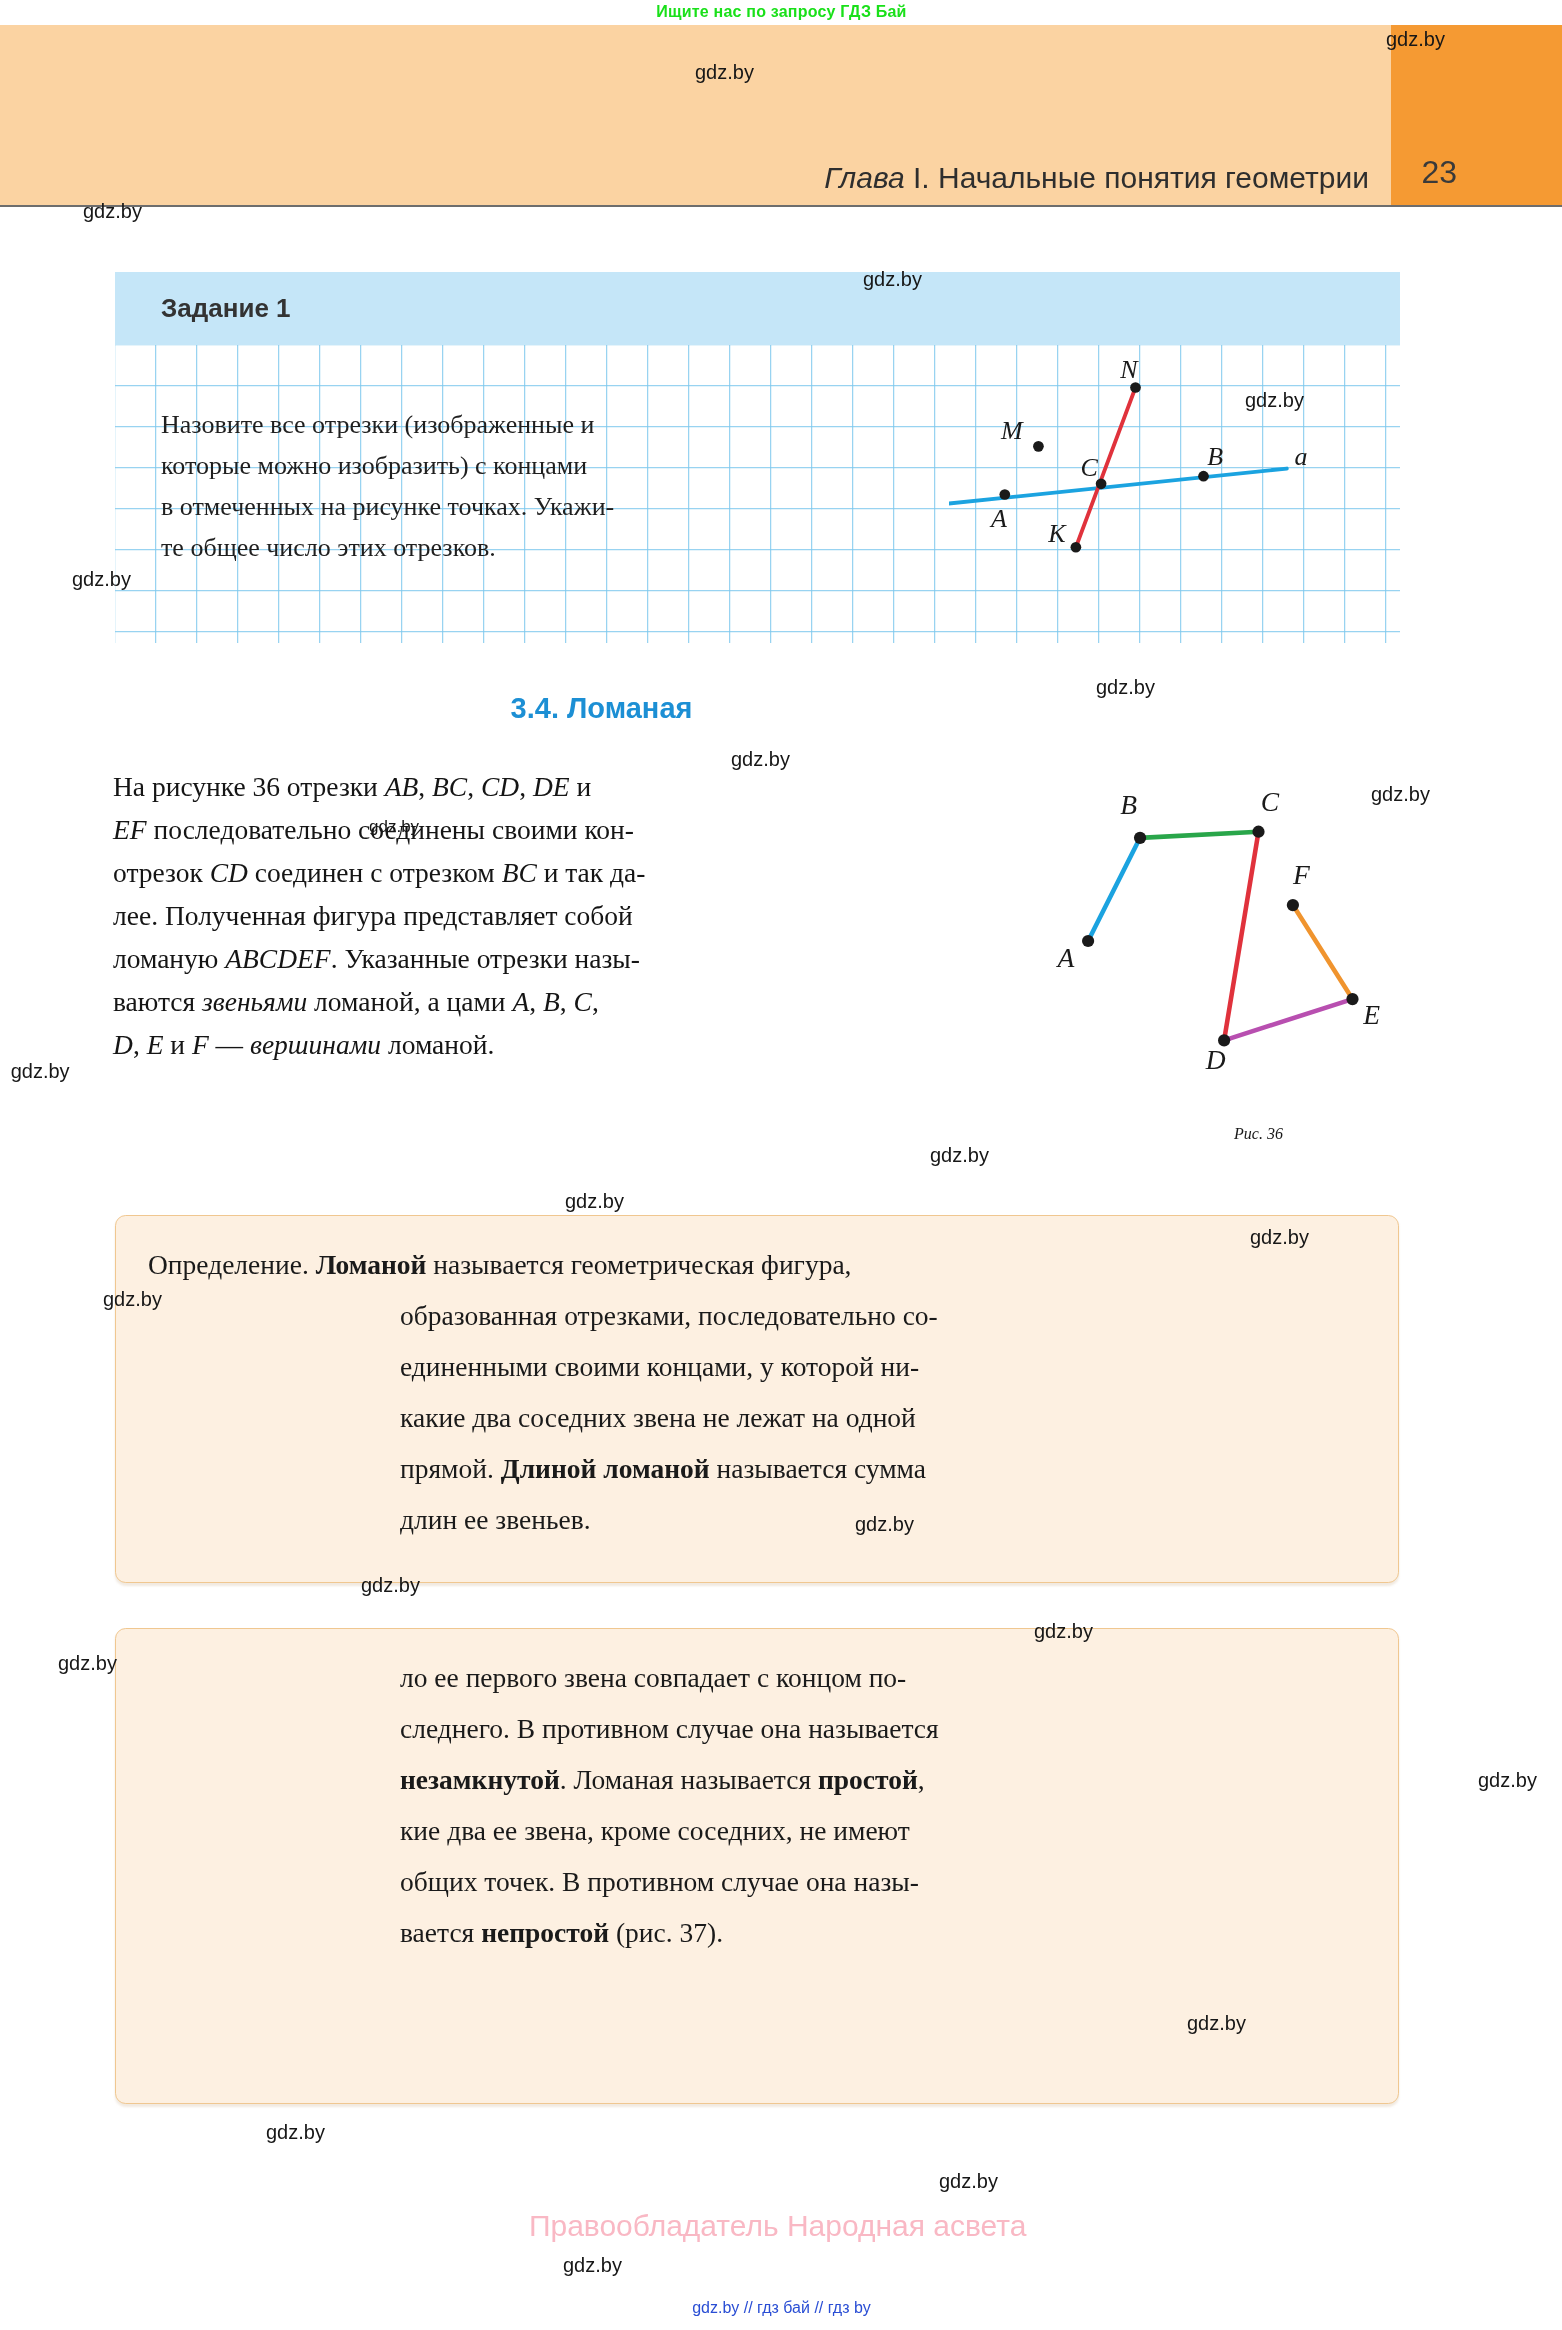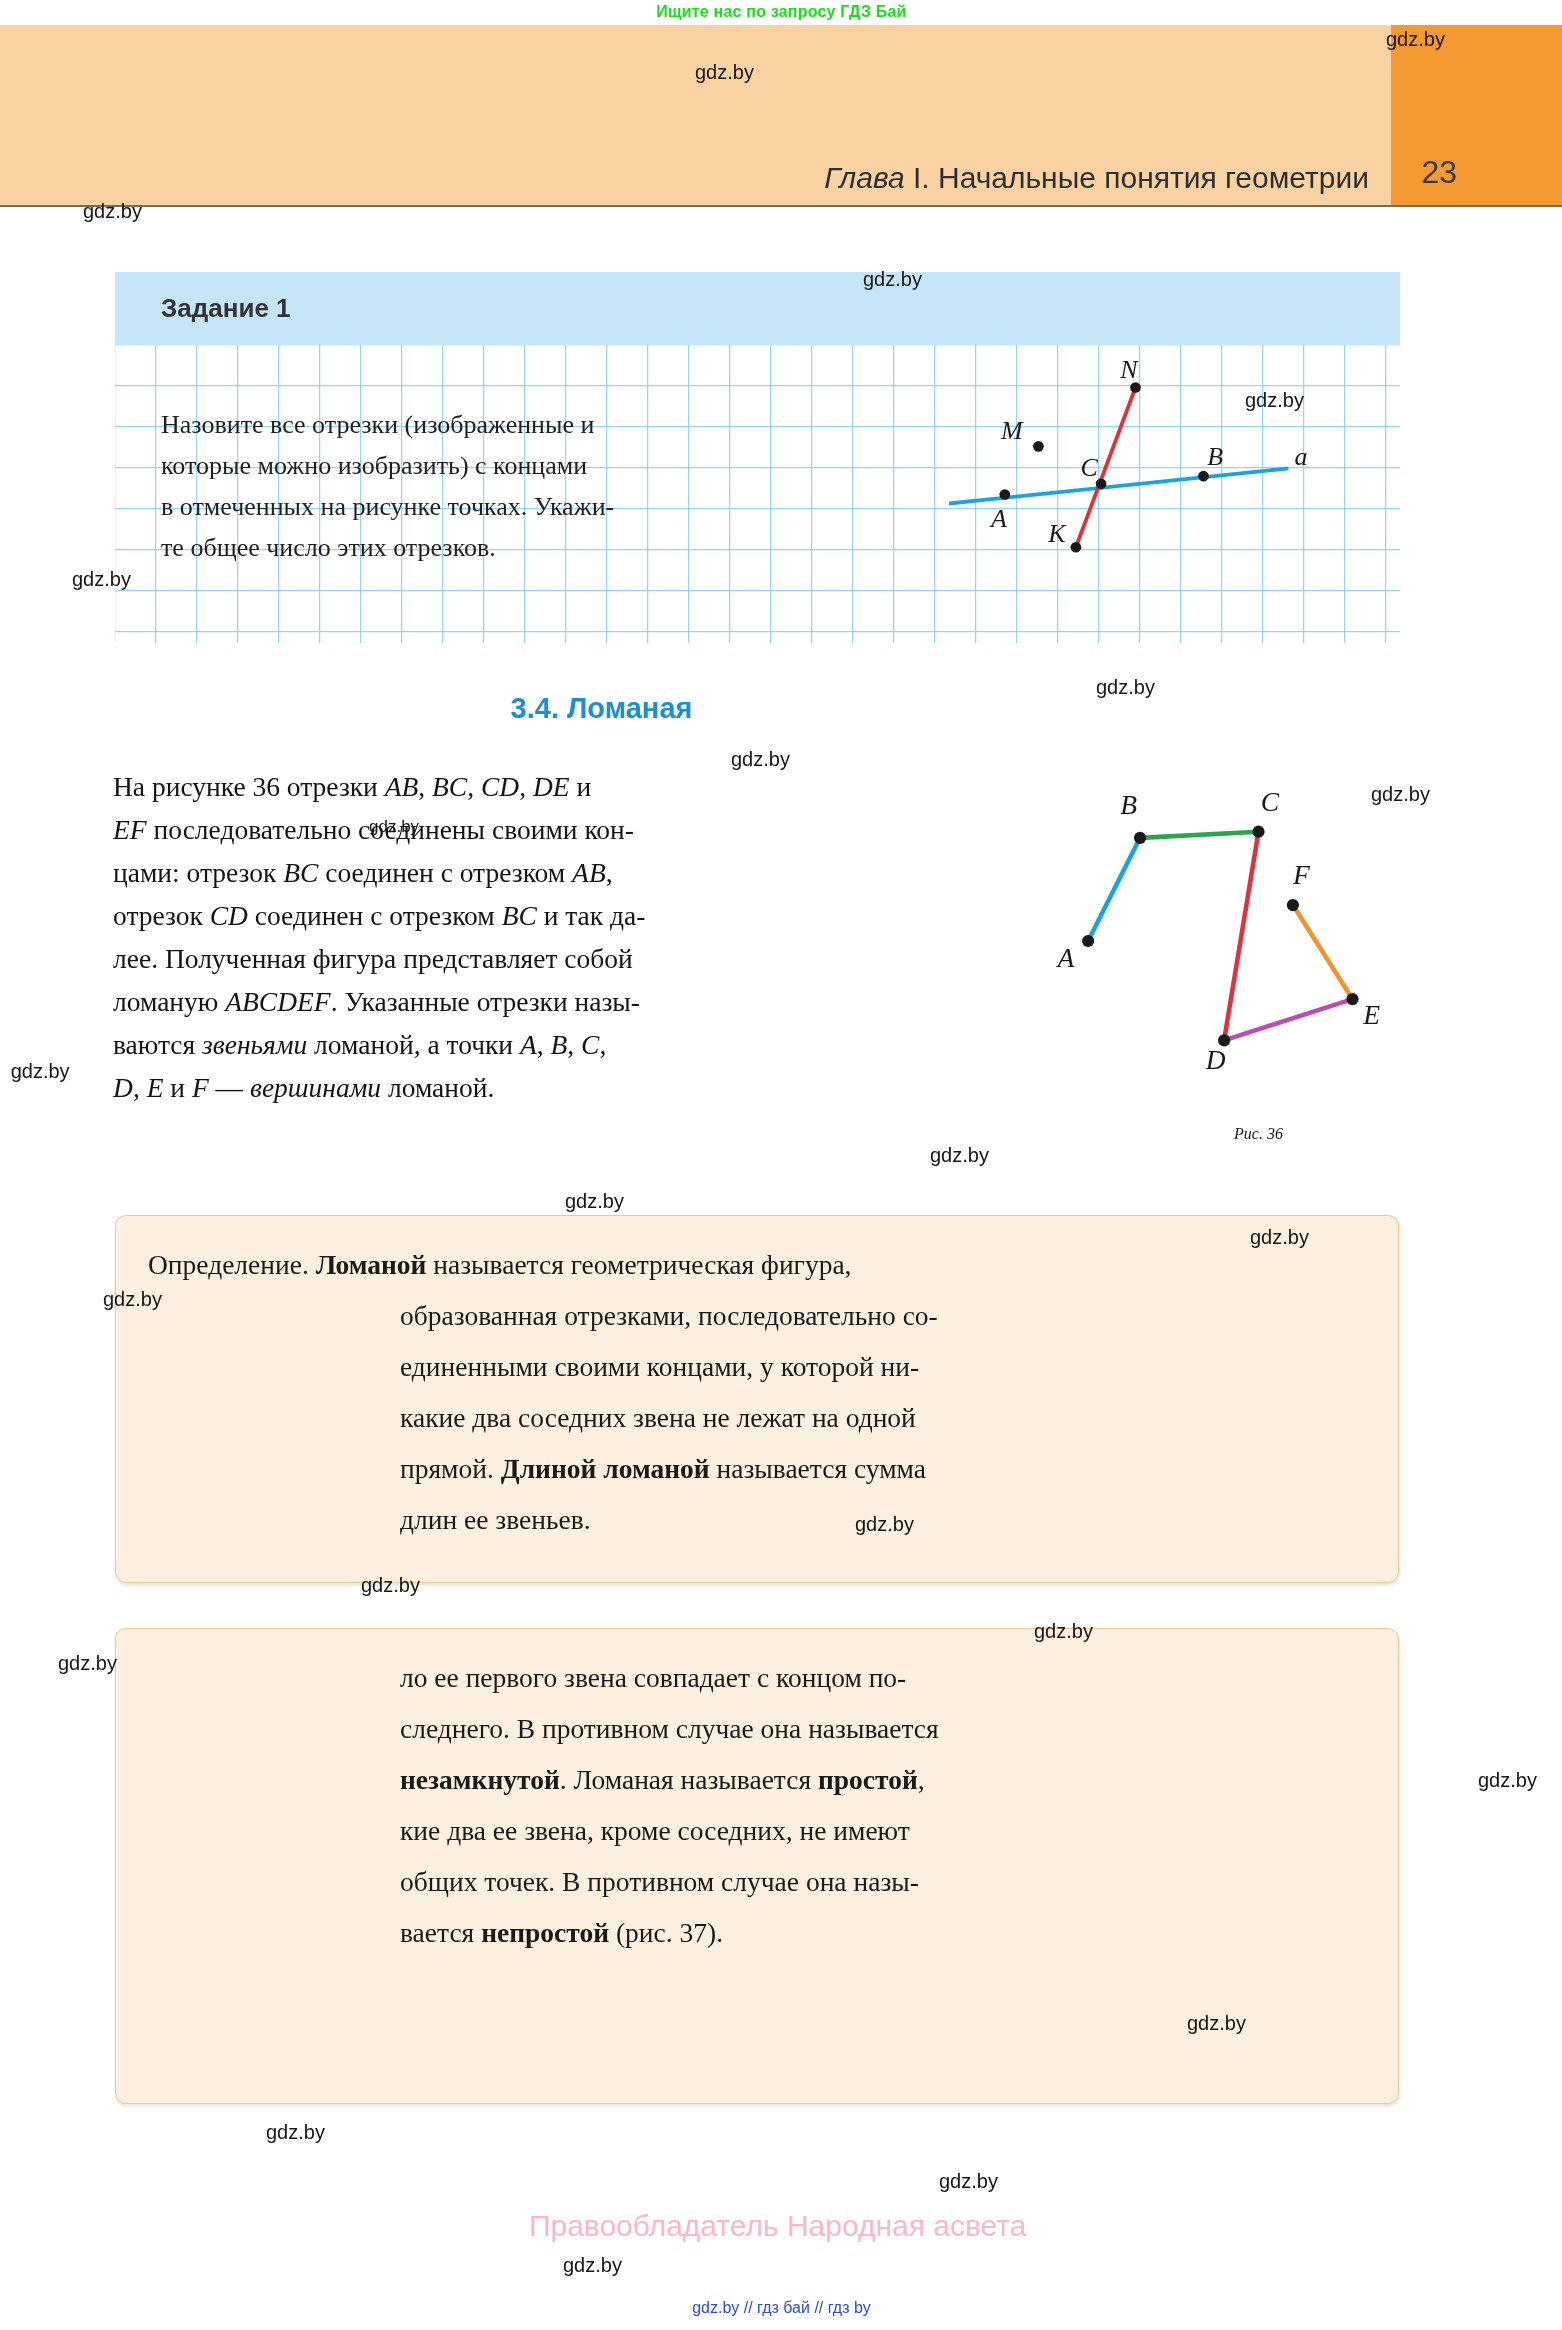--- a/index.html
+++ b/index.html
@@ -308,25 +308,24 @@
   </div>
 </div>
 
 <div id="section-heading">
   <span class="sec-inner">3.4. Ломаная</span>
 </div>
 
 <div id="body-paragraph">
     <span class="ln"><span>     На рисунке 36 отрезки </span><i>AB</i><span>, </span><i>BC</i><span>, </span><i>CD</i><span>, </span><i>DE</i><span> и</span></span>
     <span class="ln"><i>EF</i><span> последовательно соединены своими кон-</span></span>
-    <span class="ln"><span>цами: отрезок </span><i>BC</i><span> соединен с отрезком </span><i>AB</i><span>,</span></span>
     <span class="ln"><span>отрезок </span><i>CD</i><span> соединен с отрезком </span><i>BC</i><span> и так да-</span></span>
     <span class="ln"><span>лее. Полученная фигура представляет собой</span></span>
     <span class="ln"><span>ломаную </span><i>ABCDEF</i><span>. Указанные отрезки назы-</span></span>
-    <span class="ln"><span>ваются </span><i>звеньями</i><span> ломаной, а точки </span><i>A</i><span>, </span><i>B</i><span>, </span><i>C</i><span>,</span></span>
+    <span class="ln"><span>ваются </span><i>звеньями</i><span> ломаной, а цами </span><i>A</i><span>, </span><i>B</i><span>, </span><i>C</i><span>,</span></span>
     <span class="ln"><i>D</i><span>, </span><i>E</i><span> и </span><i>F</i><span> — </span><i>вершинами</i><span> ломаной.</span></span>
   </div>
 
 <div id="figure36">
   <svg width="405" height="352" viewBox="0 0 530 460">
       <line x1="42" y1="230" x2="110" y2="95" stroke="#1ba3e0" stroke-width="6" stroke-linecap="round"></line>
       <line x1="110" y1="95" x2="265" y2="87" stroke="#29a64a" stroke-width="6" stroke-linecap="round"></line>
       <line x1="265" y1="87" x2="220" y2="360" stroke="#e0323c" stroke-width="6" stroke-linecap="round"></line>
       <line x1="220" y1="360" x2="388" y2="306" stroke="#b84fb0" stroke-width="6" stroke-linecap="round"></line>
       <line x1="388" y1="306" x2="310" y2="183" stroke="#f0942e" stroke-width="6" stroke-linecap="round"></line>

